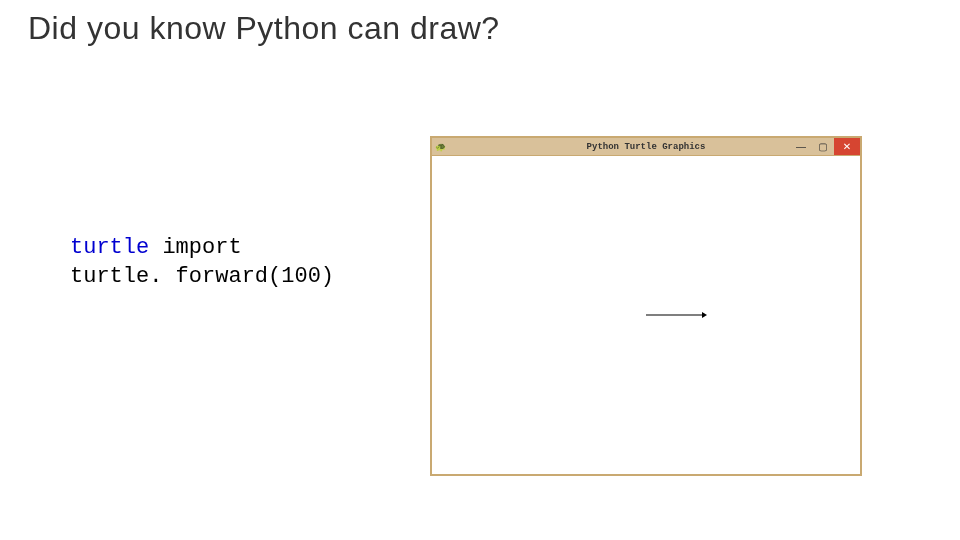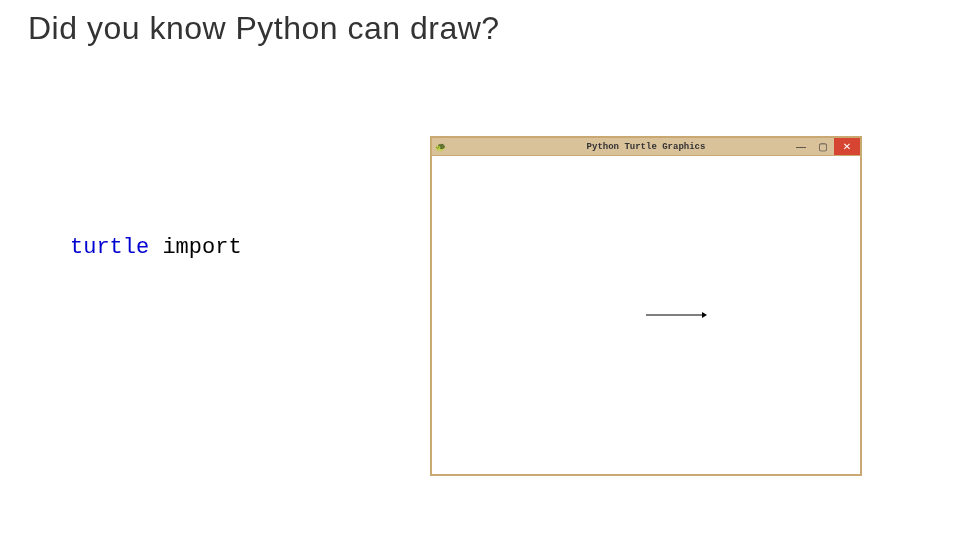--- a/index.html
+++ b/index.html
@@ -119,20 +119,21 @@
   </style>
 </head>
 <body>
 
 <div class="slide-title">Did you know Python can draw?</div>
 
 <div class="code-block">
   <div>
     <span class="kw">turtle</span><span class="mod"> import</span>
   </div>
+  <div>turtle. forward(100)</div>
 </div>
 
 <div class="turtle-window">
   <div class="titlebar">
     <span class="titlebar-icon">🐢</span>
     <span class="titlebar-title">Python Turtle Graphics</span>
     <div class="titlebar-controls">
       <div class="ctl">—</div>
       <div class="ctl">▢</div>
       <div class="ctl close">✕</div>

